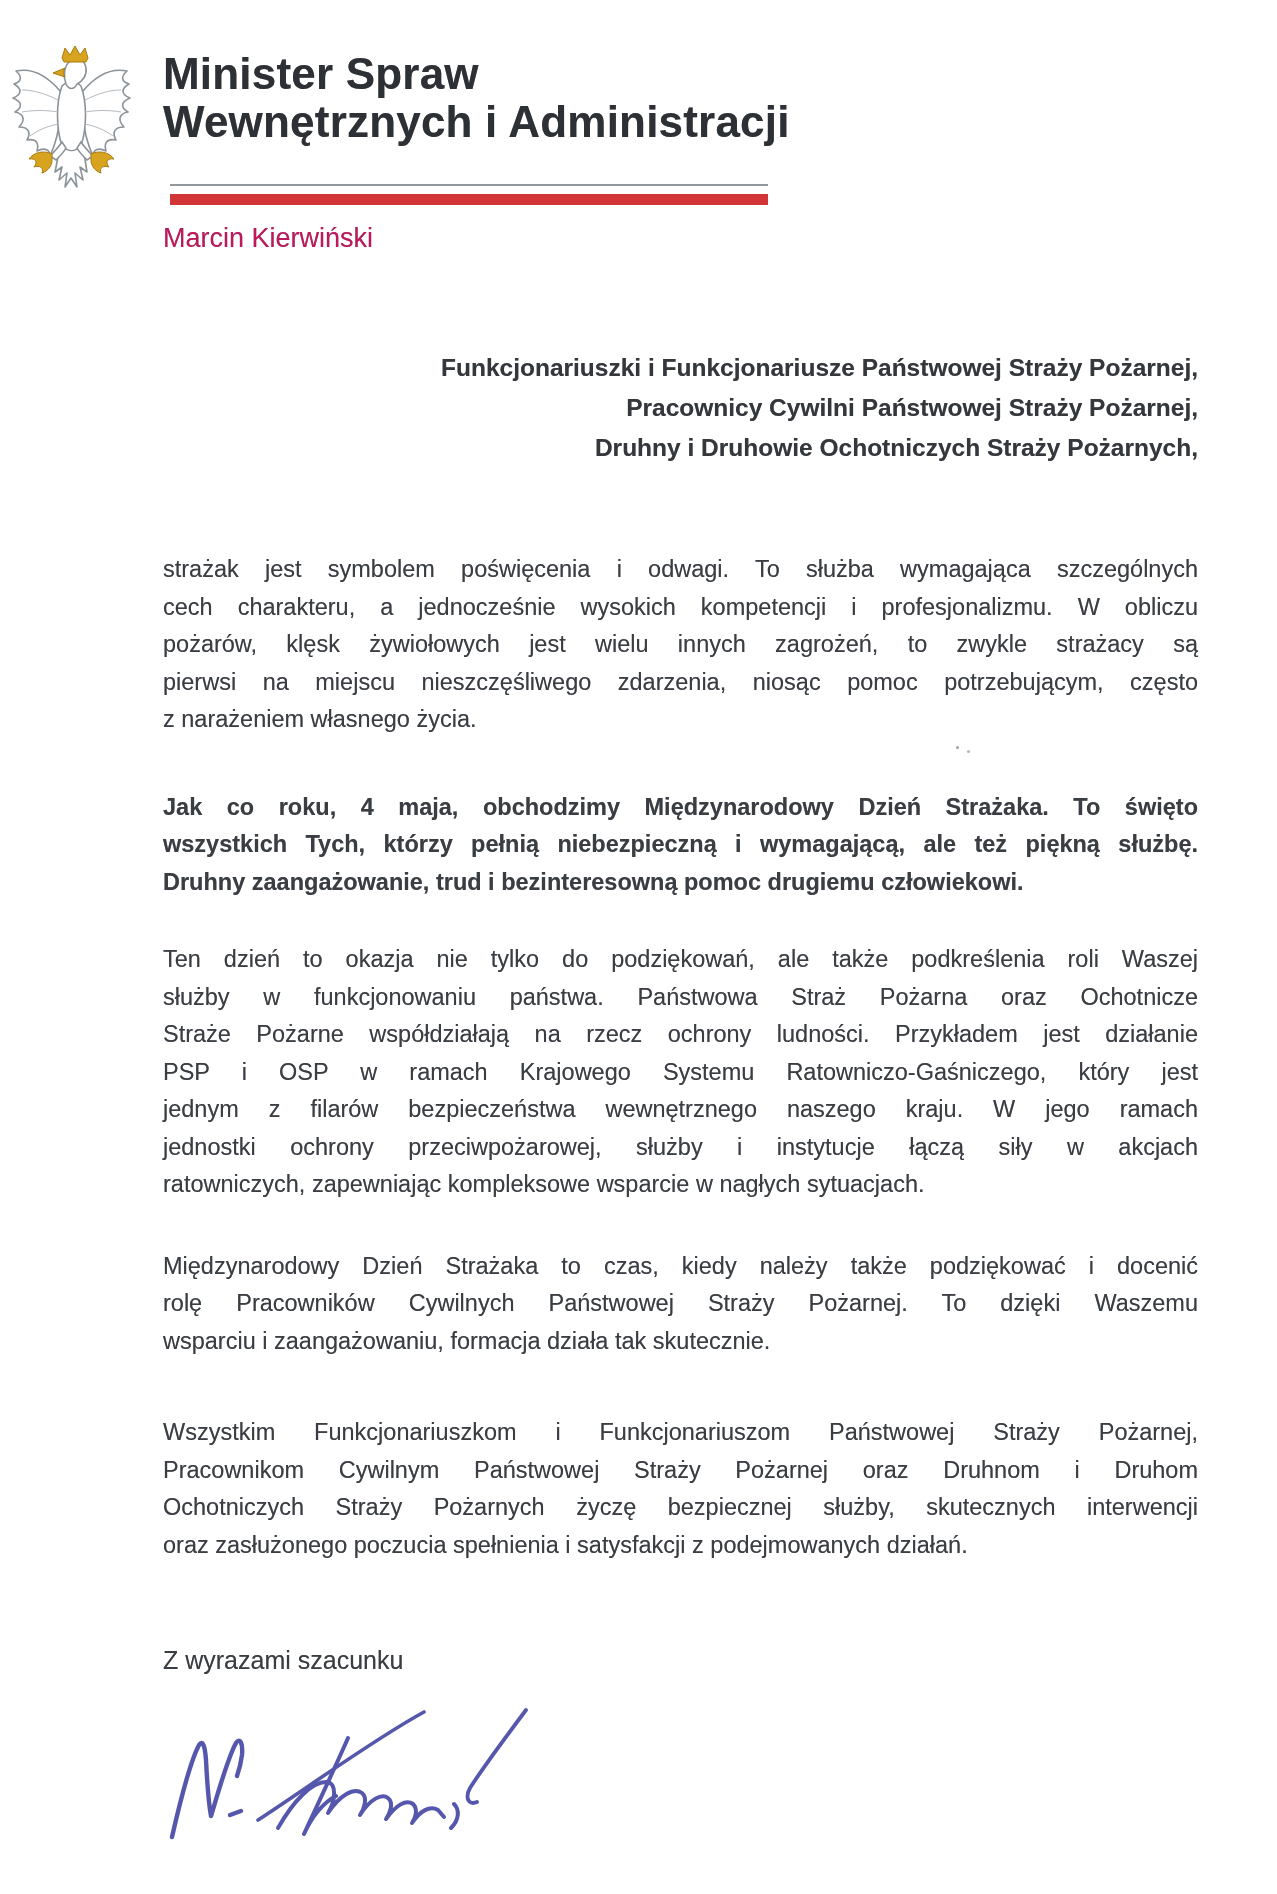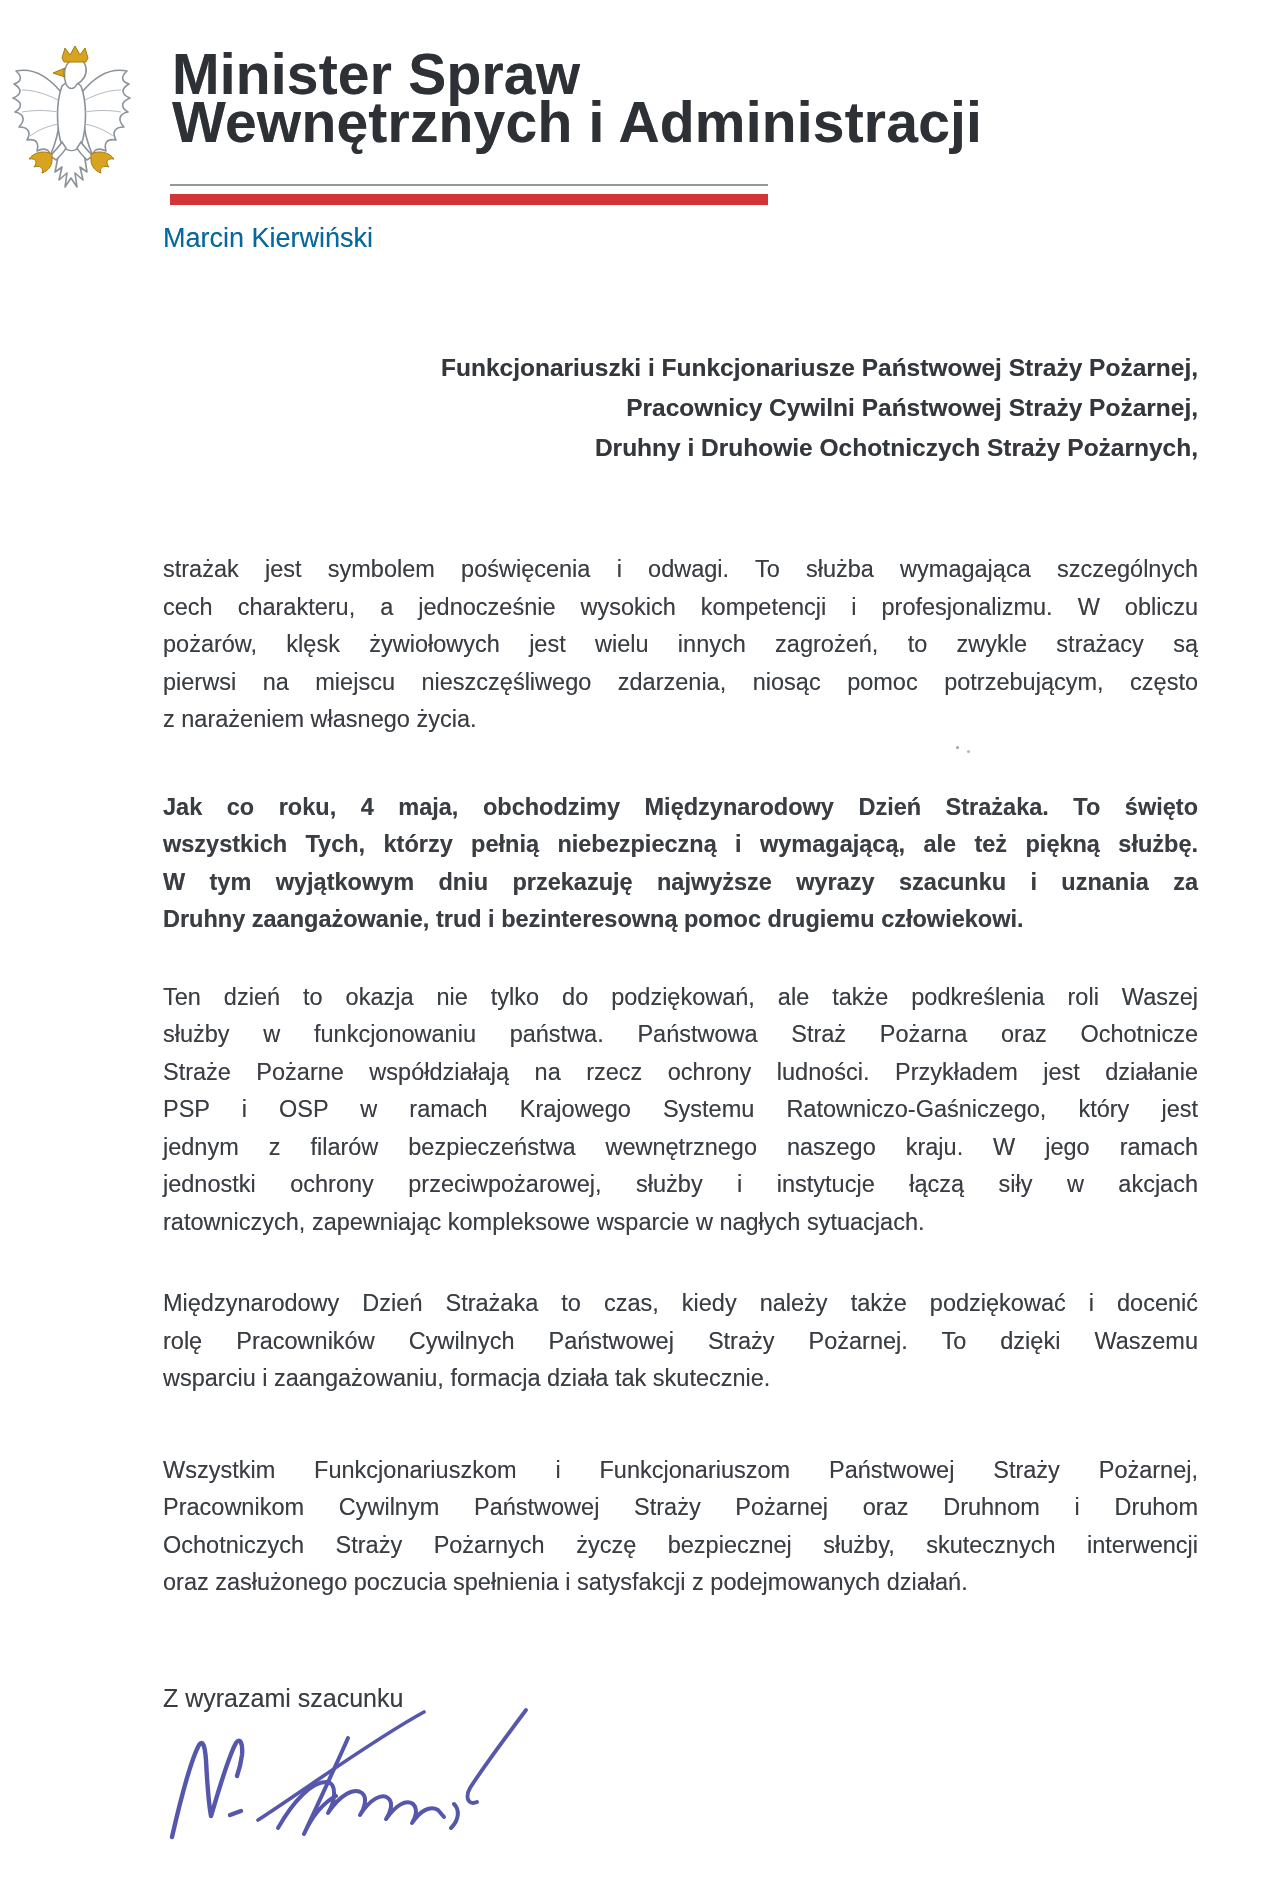--- a/index.html
+++ b/index.html
@@ -9,31 +9,30 @@
     margin:0 auto;
     background:#ffffff;
     font-family:"Liberation Sans","DejaVu Sans",sans-serif;
     color:#3a3e43;
     overflow:hidden;
   }
   
   .emblem{position:absolute;left:6px;top:44px;width:130px;height:158px;}
   .ministry-title{
     position:absolute;left:163px;top:50px;
-    font-size:57px;line-height:48px;font-weight:600;
+    font-size:44px;line-height:48px;font-weight:600;
     color:#2d3136;letter-spacing:.2px;
     text-shadow:0 0 .6px rgba(45,49,54,.5);
-    margin-left:9px;
   }
   .flag-divider{position:absolute;left:170px;top:184px;width:598px;}
   .flag-white{height:0;border-top:2px solid #90979d;}
   .flag-red{margin-top:8px;height:11px;background:#d23538;}
   .minister-name{
     position:absolute;left:163px;top:222px;
-    font-size:27px;line-height:32px;font-weight:400;color:#0369a1;
+    font-size:27px;line-height:32px;font-weight:400;color:#be185d;
     text-shadow:0 0 .6px rgba(59,63,68,.45);
   }
   
   .letter-column{
     position:absolute;left:163px;top:348px;width:1035px;
     text-shadow:0 0 .6px rgba(58,62,67,.5);
   }
   .salutation div{
     font-size:24.5px;line-height:40px;font-weight:700;color:#34383d;text-align:right;
   }
@@ -114,21 +113,20 @@
       <div class="jline">strażak jest symbolem poświęcenia i odwagi. To służba wymagająca szczególnych</div>
       <div class="jline">cech charakteru, a jednocześnie wysokich kompetencji i profesjonalizmu. W obliczu</div>
       <div class="jline">pożarów, klęsk żywiołowych jest wielu innych zagrożeń, to zwykle strażacy są</div>
       <div class="jline">pierwsi na miejscu nieszczęśliwego zdarzenia, niosąc pomoc potrzebującym, często</div>
       <div class="last">z narażeniem własnego życia.</div>
     </div>
 
     <div class="para p2">
       <div class="jline">Jak co roku, 4 maja, obchodzimy Międzynarodowy Dzień Strażaka. To święto</div>
       <div class="jline">wszystkich Tych, którzy pełnią niebezpieczną i wymagającą, ale też piękną służbę.</div>
-      <div class="jline">W tym wyjątkowym dniu przekazuję najwyższe wyrazy szacunku i uznania za</div>
       <div class="last">Druhny zaangażowanie, trud i bezinteresowną pomoc drugiemu człowiekowi.</div>
     </div>
 
     <div class="para p3">
       <div class="jline">Ten dzień to okazja nie tylko do podziękowań, ale także podkreślenia roli Waszej</div>
       <div class="jline">służby w funkcjonowaniu państwa. Państwowa Straż Pożarna oraz Ochotnicze</div>
       <div class="jline">Straże Pożarne współdziałają na rzecz ochrony ludności. Przykładem jest działanie</div>
       <div class="jline">PSP i OSP w ramach Krajowego Systemu Ratowniczo-Gaśniczego, który jest</div>
       <div class="jline">jednym z filarów bezpieczeństwa wewnętrznego naszego kraju. W jego ramach</div>
       <div class="jline">jednostki ochrony przeciwpożarowej, służby i instytucje łączą siły w akcjach</div>

